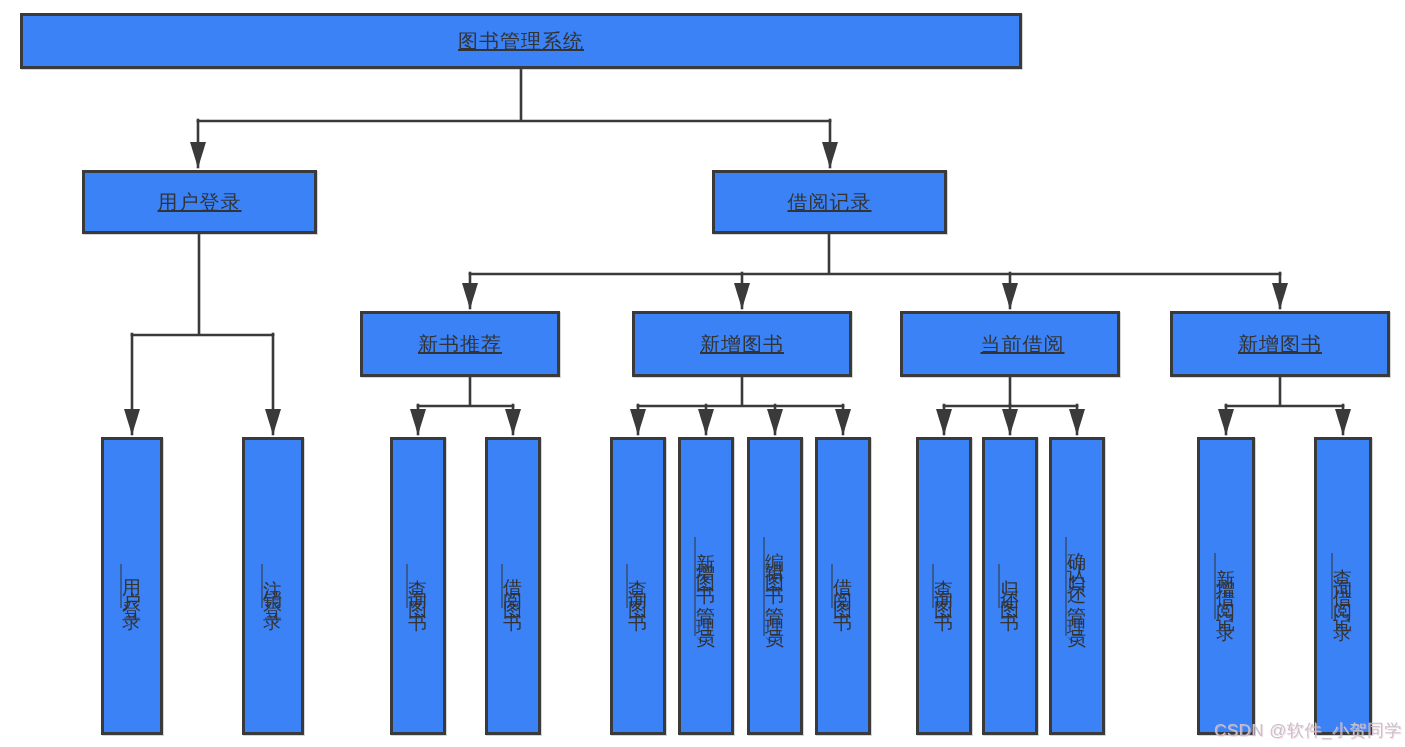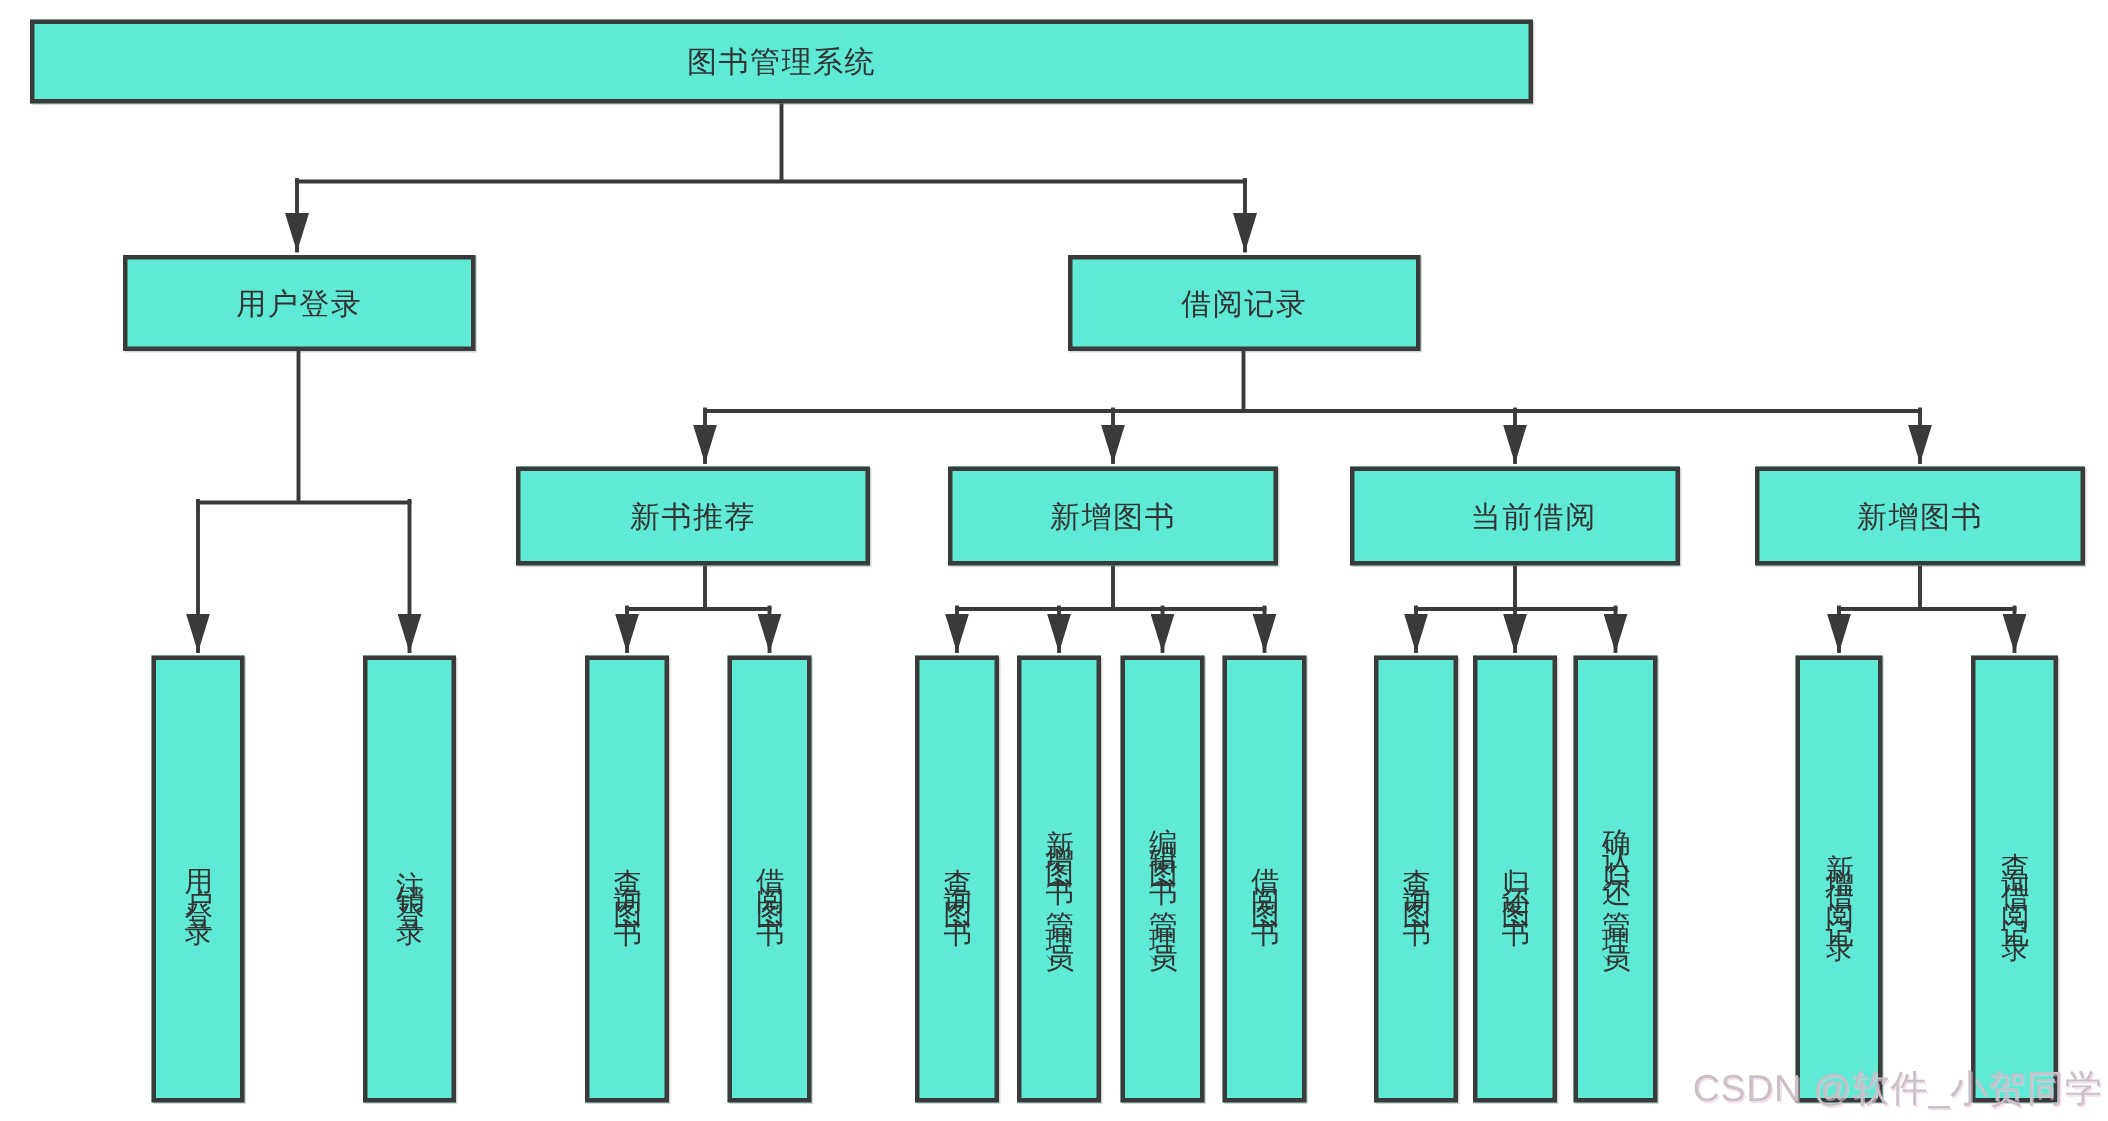--- a/index.html
+++ b/index.html
@@ -31,46 +31,47 @@
     fill: none;
     stroke-linecap: square;
   }
   svg.connectors .arrow { marker-end: url(#arw); }
   #arw path { fill: var(--line); }
 
   .box {
     position: absolute;
     box-sizing: border-box;
     border: 3px solid var(--line);
-    background: #5eead4;
+    background: #3b82f6;
     color: var(--text);
     display: flex;
     align-items: center;
     justify-content: center;
     box-shadow: 1px 1px 0 rgba(90,90,90,0.25);
+    text-decoration: underline;
   }
   .h-box {
     font-size: 20px;
     letter-spacing: 1px;
     white-space: nowrap;
   }
   .v-box {
     writing-mode: vertical-rl;
     text-orientation: mixed;
     font-size: 19px;
     letter-spacing: 11px;
     line-height: 1;
     text-align: center;
   }
 
   .watermark {
     position: absolute;
     right: 3px;
     bottom: 5px;
-    font-size: 25px;
+    font-size: 17px;
     letter-spacing: 0.5px;
     color: var(--watermark);
     text-shadow: 1px 1px 0 rgba(236, 200, 222, 0.55);
     white-space: nowrap;
     z-index: 10;
   }
 </style>
 </head>
 <body>
 
@@ -129,21 +130,21 @@
       <line class="ln arrow" x1="1226" y1="405" x2="1226" y2="434"></line>
       <line class="ln arrow" x1="1343" y1="405" x2="1343" y2="434"></line>
     </g>
   </svg>
 
   <div class="box h-box" style="left:20px; top:13px; width:1002px; height:56px;">图书管理系统</div>
 
   <div class="box h-box" style="left:82px; top:170px; width:235px; height:64px;">用户登录</div>
   <div class="box h-box" style="left:712px; top:170px; width:235px; height:64px;">借阅记录</div>
 
-  <div class="box h-box" style="left:344px; top:311px; width:236px; height:66px;text-align:right;">新书推荐</div>
+  <div class="box h-box" style="left:360px; top:311px; width:200px; height:66px;text-align:right;">新书推荐</div>
   <div class="box h-box" style="left:632px; top:311px; width:220px; height:66px;">新增图书</div>
   <div class="box h-box" style="left:900px; top:311px; width:220px; height:66px;padding-left:25px;">当前借阅</div>
   <div class="box h-box" style="left:1170px; top:311px; width:220px; height:66px;">新增图书</div>
 
   <div class="box v-box" style="left:101px; top:437px; width:62px; height:298px;">用户登录</div>
   <div class="box v-box" style="left:242px; top:437px; width:62px; height:298px;">注销登录</div>
 
   <div class="box v-box" style="left:390px; top:437px; width:56px; height:298px;">查询图书</div>
   <div class="box v-box" style="left:485px; top:437px; width:56px; height:298px;">借阅图书</div>
 

